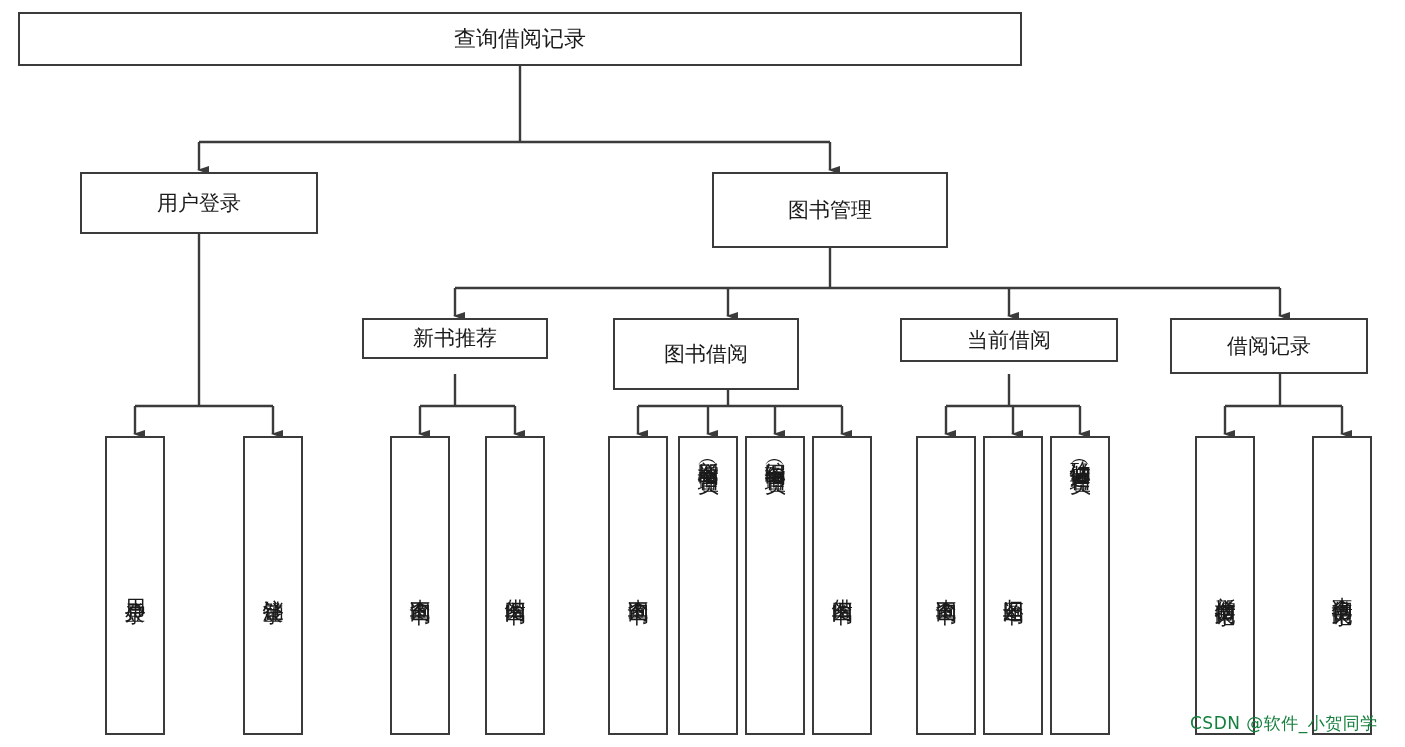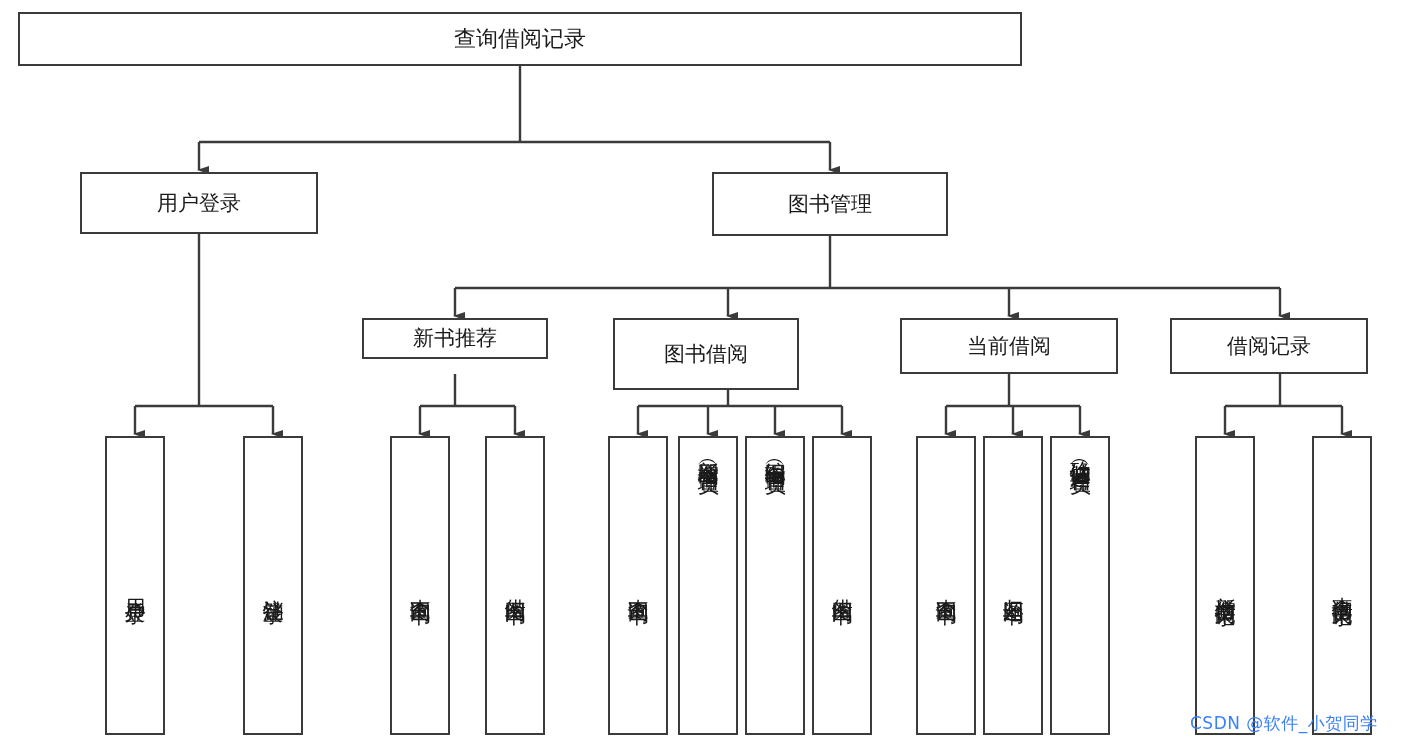--- a/index.html
+++ b/index.html
@@ -57,21 +57,21 @@
     white-space: nowrap;
     display: block;
   }
   .node.leaf.centered {
     align-items: center;
     padding-top: 0;
   }
   .watermark {
     position: absolute;
     font-size: 17px;
-    color: #3b82f6;
+    color: #15803d;
     white-space: nowrap;
     letter-spacing: 0.5px;
   }
 </style>
 </head>
 <body>
 
 <div id="canvas">
   <svg class="edges" viewBox="0 0 1405 747">
     <defs>
@@ -116,30 +116,30 @@
       </g>
   </svg>
 
   <div id="nodes-layer">
       <div class="node root" style="left: 18px; top: 12px; width: 1004px; height: 54px;">
         <span>查询借阅记录</span>
       </div>
       <div class="node level2" style="left: 80px; top: 172px; width: 238px; height: 62px;">
         <span>用户登录</span>
       </div>
-      <div class="node level2" style="left: 712px; top: 172px; width: 236px; height: 64px;">
+      <div class="node level2" style="left: 712px; top: 172px; width: 236px; height: 76px;">
         <span>图书管理</span>
       </div>
       <div class="node level2" style="left: 362px; top: 318px; width: 186px; height: 41px;">
         <span>新书推荐</span>
       </div>
       <div class="node level2" style="left: 613px; top: 318px; width: 186px; height: 72px;">
         <span>图书借阅</span>
       </div>
-      <div class="node level2" style="left: 900px; top: 318px; width: 218px; height: 56px;">
+      <div class="node level2" style="left: 900px; top: 318px; width: 218px; height: 44px;">
         <span>当前借阅</span>
       </div>
       <div class="node level2" style="left: 1170px; top: 318px; width: 198px; height: 56px;">
         <span>借阅记录</span>
       </div>
       <div class="node leaf centered" style="left: 105px; top: 436px; width: 60px; height: 299px;">
         <span class="vtext">用户登录</span>
       </div>
       <div class="node leaf centered" style="left: 243px; top: 436px; width: 60px; height: 299px;">
         <span class="vtext">注销登录</span>

